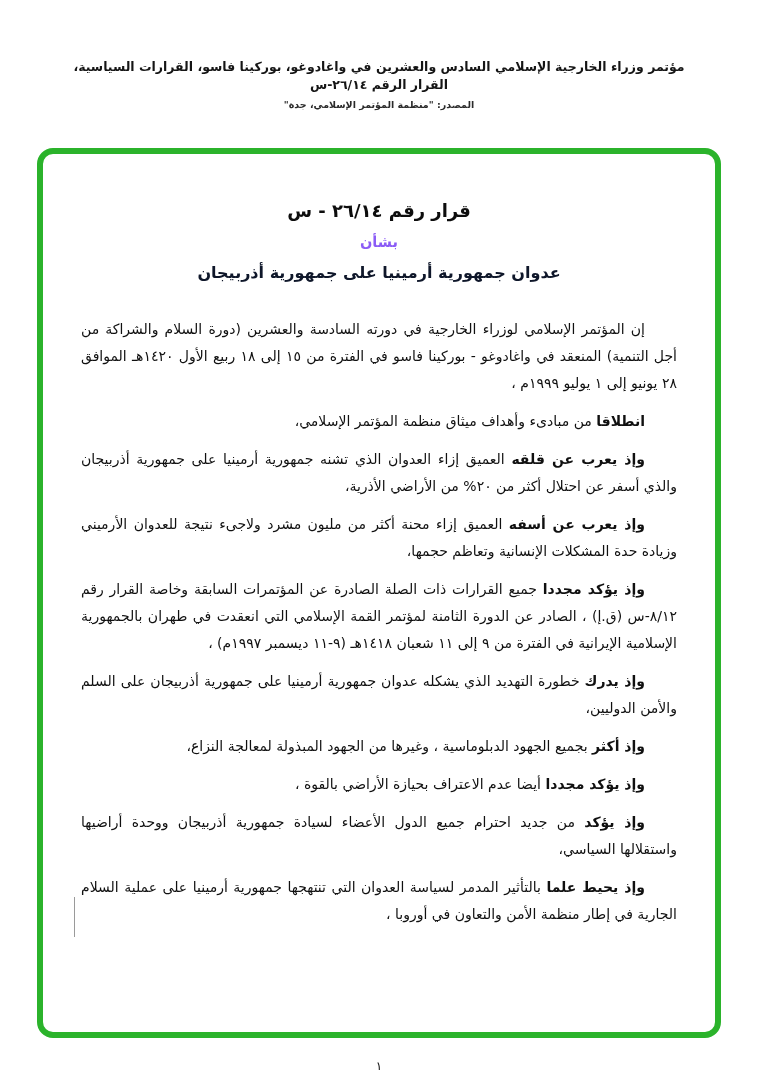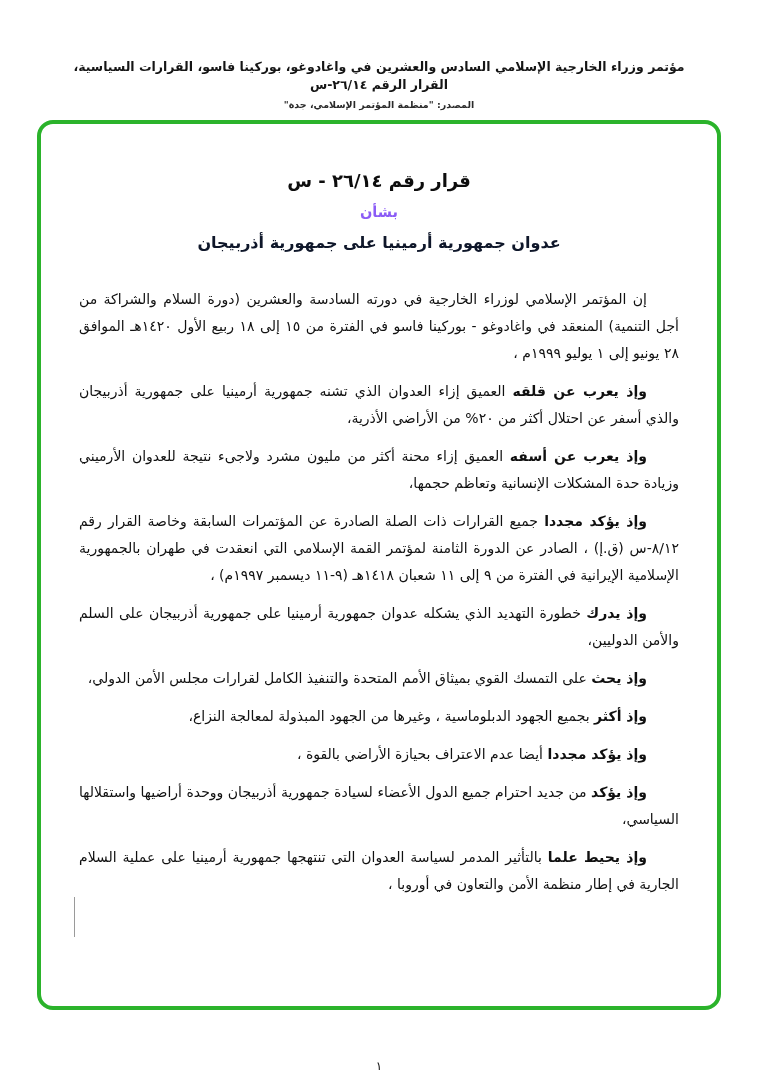--- a/index.html
+++ b/index.html
@@ -28,23 +28,23 @@
     line-height:18px;
   }
   .header-line2 {
     font-size:9.5px;
     font-weight:bold;
     color:#2a2a2a;
     margin-top:5px;
   }
   .doc-frame {
     position:absolute;
-    top:120px; right:37px;
+    top:148px; right:37px;
     width:684px; height:890px;
-    border:4px solid #000000;
+    border:6px solid #000000;
     border-radius:16px;
     background:#ffffff;
     padding:46px 38px 0 38px;
   }
   .title-block {
     text-align:center;
     margin-bottom:34px;
   }
   .title-line1 {
     font-size:18px;
@@ -104,25 +104,25 @@
   <div class="doc-frame" style="border-color: rgb(43, 179, 43);">
 
     <div class="title-block">
       <div class="title-line1">قرار رقم ٢٦/١٤ - س</div>
       <div class="title-line2">بشأن</div>
       <div class="title-line3">عدوان جمهورية أرمينيا على جمهورية أذربيجان</div>
     </div>
 
     <div class="body-text">
       <p class="para"><span class="lead"></span><span>إن المؤتمر الإسلامي لوزراء الخارجية في دورته السادسة والعشرين (دورة السلام والشراكة من أجل التنمية) المنعقد في واغادوغو - بوركينا فاسو في الفترة من ١٥ إلى ١٨ ربيع الأول ١٤٢٠هـ الموافق ٢٨ يونيو إلى ١ يوليو ١٩٩٩م ،</span></p>
+      <p class="para"><span class="lead">انطلاقا</span><span> من مبادىء وأهداف ميثاق منظمة المؤتمر الإسلامي،</span></p>
       <p class="para"><span class="lead">وإذ يعرب عن قلقه</span><span> العميق إزاء العدوان الذي تشنه جمهورية أرمينيا على جمهورية أذربيجان والذي أسفر عن احتلال أكثر من ٢٠% من الأراضي الأذرية،</span></p>
       <p class="para"><span class="lead">وإذ يعرب عن أسفه</span><span> العميق إزاء محنة أكثر من مليون مشرد ولاجىء نتيجة للعدوان الأرميني وزيادة حدة المشكلات الإنسانية وتعاظم حجمها،</span></p>
       <p class="para"><span class="lead">وإذ يؤكد مجددا</span><span> جميع القرارات ذات الصلة الصادرة عن المؤتمرات السابقة وخاصة القرار رقم ٨/١٢-س (ق.إ) ، الصادر عن الدورة الثامنة لمؤتمر القمة الإسلامي التي انعقدت في طهران بالجمهورية الإسلامية الإيرانية في الفترة من ٩ إلى ١١ شعبان ١٤١٨هـ (٩-١١ ديسمبر ١٩٩٧م) ،</span></p>
       <p class="para"><span class="lead">وإذ يدرك</span><span> خطورة التهديد الذي يشكله عدوان جمهورية أرمينيا على جمهورية أذربيجان على السلم والأمن الدوليين،</span></p>
-      <p class="para"><span class="lead">وإذ يحث</span><span> على التمسك القوي بميثاق الأمم المتحدة والتنفيذ الكامل لقرارات مجلس الأمن الدولي،</span></p>
       <p class="para"><span class="lead">وإذ أكثر</span><span> بجميع الجهود الدبلوماسية ، وغيرها من الجهود المبذولة لمعالجة النزاع،</span></p>
       <p class="para"><span class="lead">وإذ يؤكد مجددا</span><span> أيضا عدم الاعتراف بحيازة الأراضي بالقوة ،</span></p>
       <p class="para"><span class="lead">وإذ يؤكد</span><span> من جديد احترام جميع الدول الأعضاء لسيادة جمهورية أذربيجان ووحدة أراضيها واستقلالها السياسي،</span></p>
       <p class="para"><span class="lead">وإذ يحيط علما</span><span> بالتأثير المدمر لسياسة العدوان التي تنتهجها جمهورية أرمينيا على عملية السلام الجارية في إطار منظمة الأمن والتعاون في أوروبا ،</span></p>
     </div>
 
   </div>
 
   <div class="scan-artifact"></div>
 

